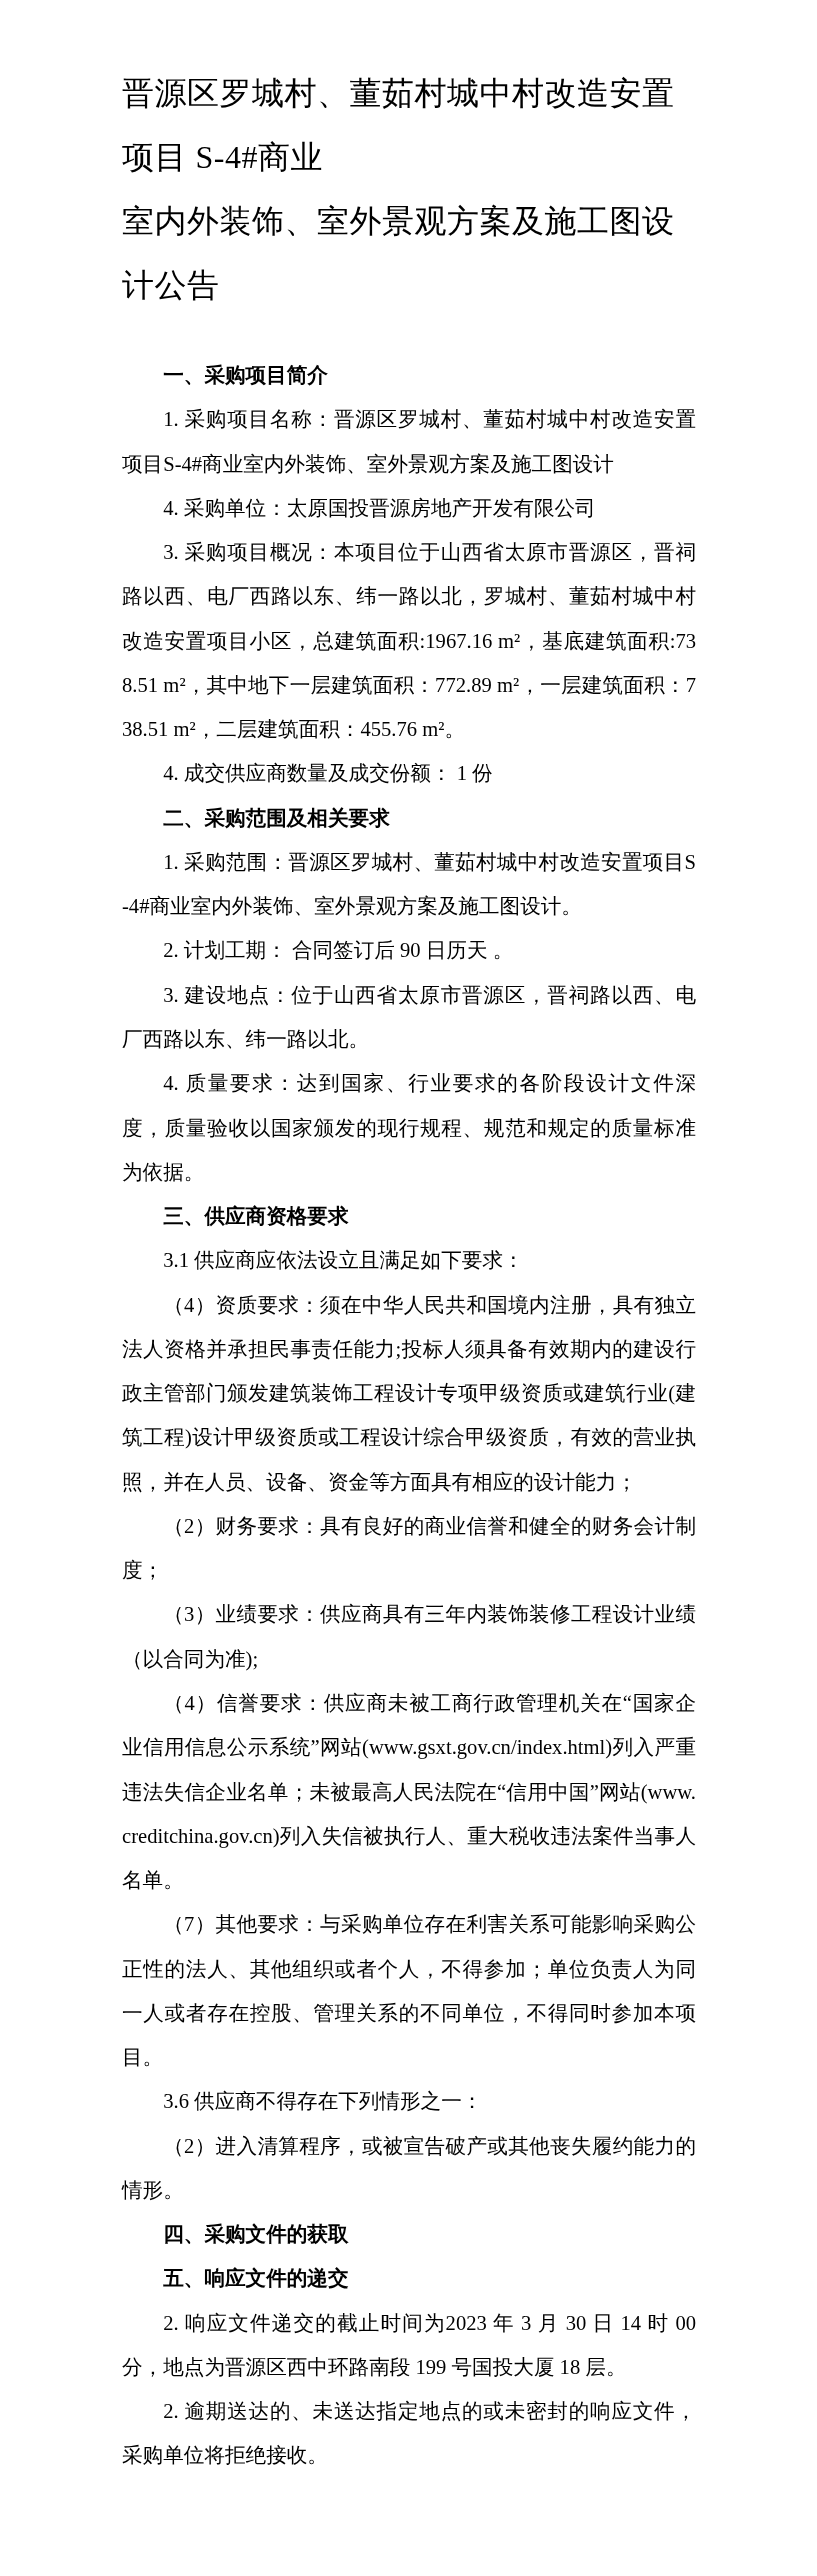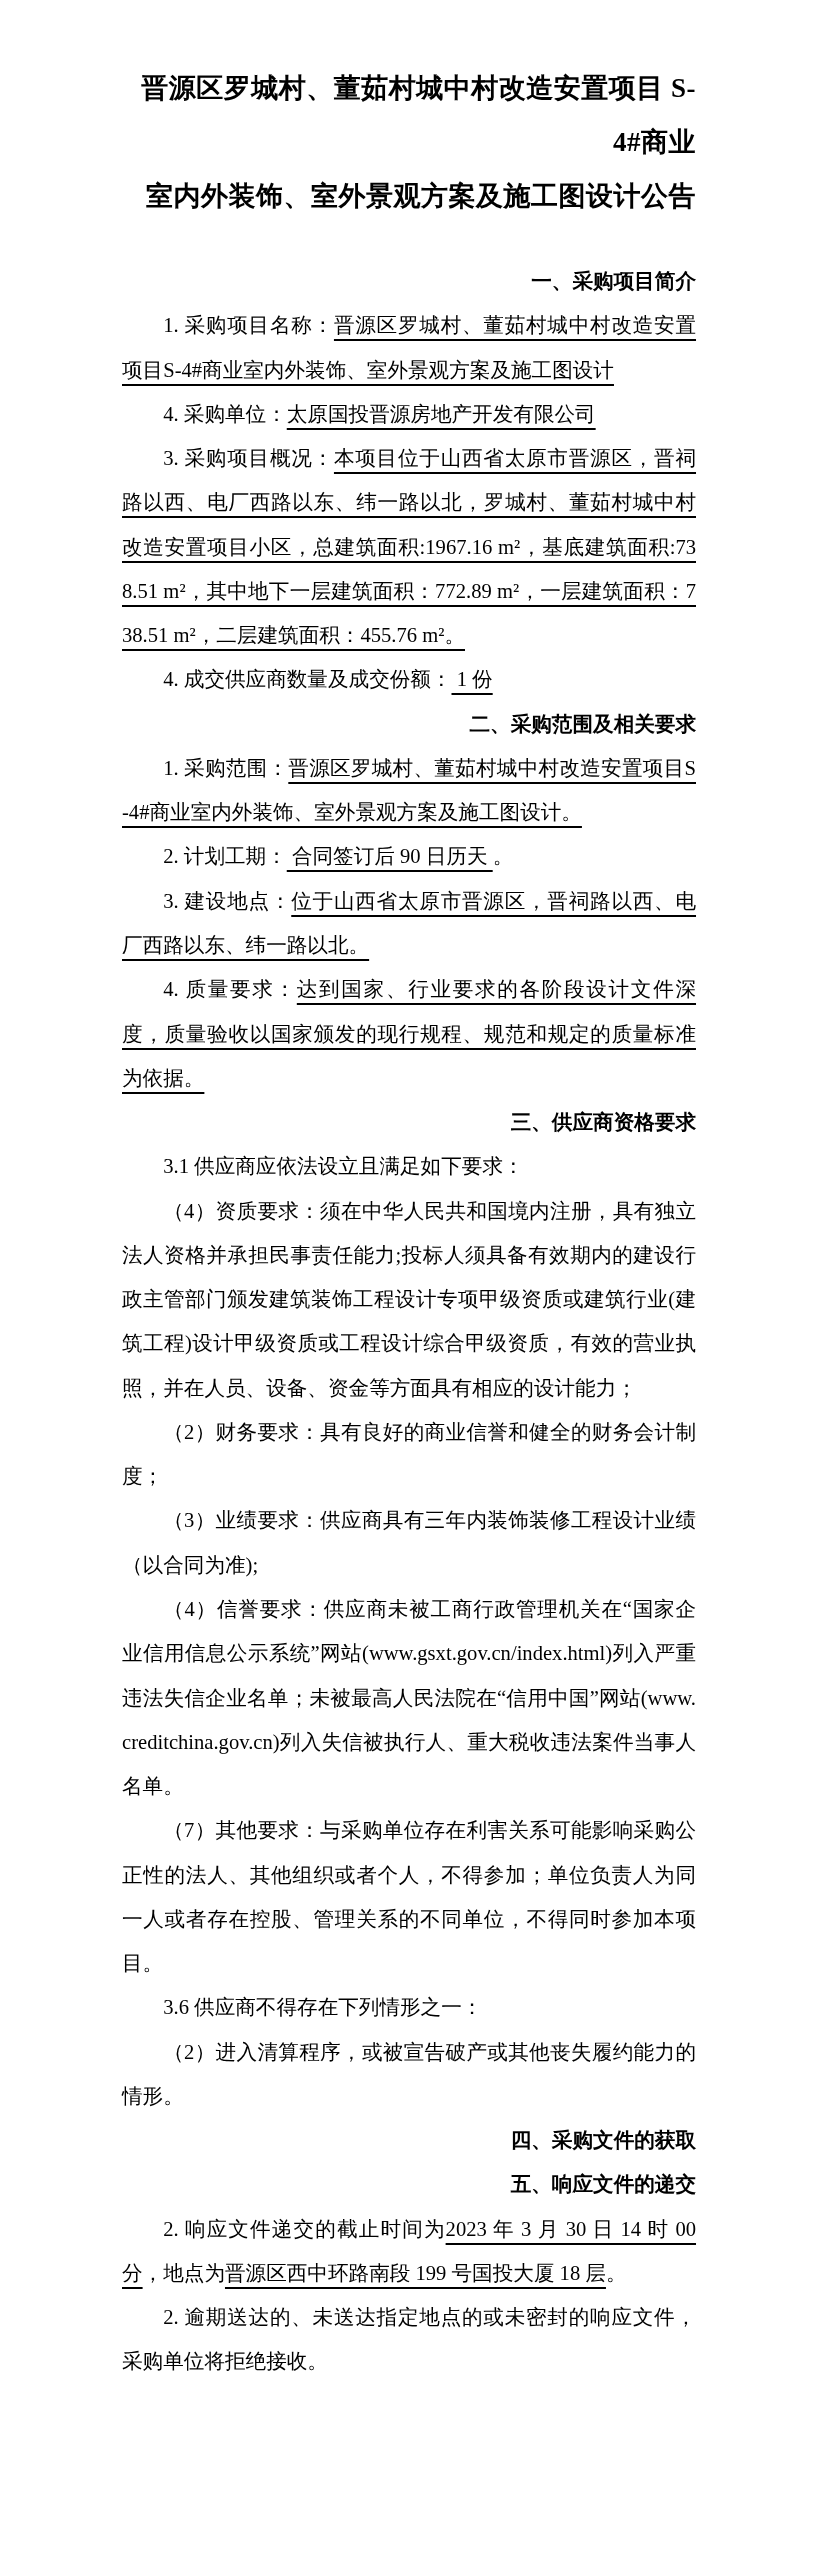--- a/index.html
+++ b/index.html
@@ -15,41 +15,40 @@
     box-sizing: border-box;
   }
   .page {
     box-sizing: border-box;
     width: 818px;
     min-height: 3005px;
     padding: 61px 122px 113px 122px;
     background: #ffffff;
   }
   .doc-title {
-    font-size: 27px;
-    font-weight: bold;
-    text-align: right;
+    font-size: 32px;
+    font-weight: normal;
+    text-align: left;
     line-height: 2.0;
     margin: 0 0 36px 0;
     letter-spacing: 0.5px;
   }
   .para {
     font-size: 20.6px;
     line-height: 2.15;
     text-align: justify;
     text-indent: 2em;
     margin: 0;
     word-break: break-all;
   }
   .para.heading {
     font-weight: bold;
-    text-align: right;
+    text-align: left;
   }
   .u {
-    text-decoration: underline;
     text-underline-offset: 6.7px;
     text-decoration-thickness: 1.5px;
   }
 </style>
 </head>
 <body>
 
 <div class="page">
   <h1 class="doc-title">
     <div>晋源区罗城村、董茹村城中村改造安置项目 S-4#商业</div>

